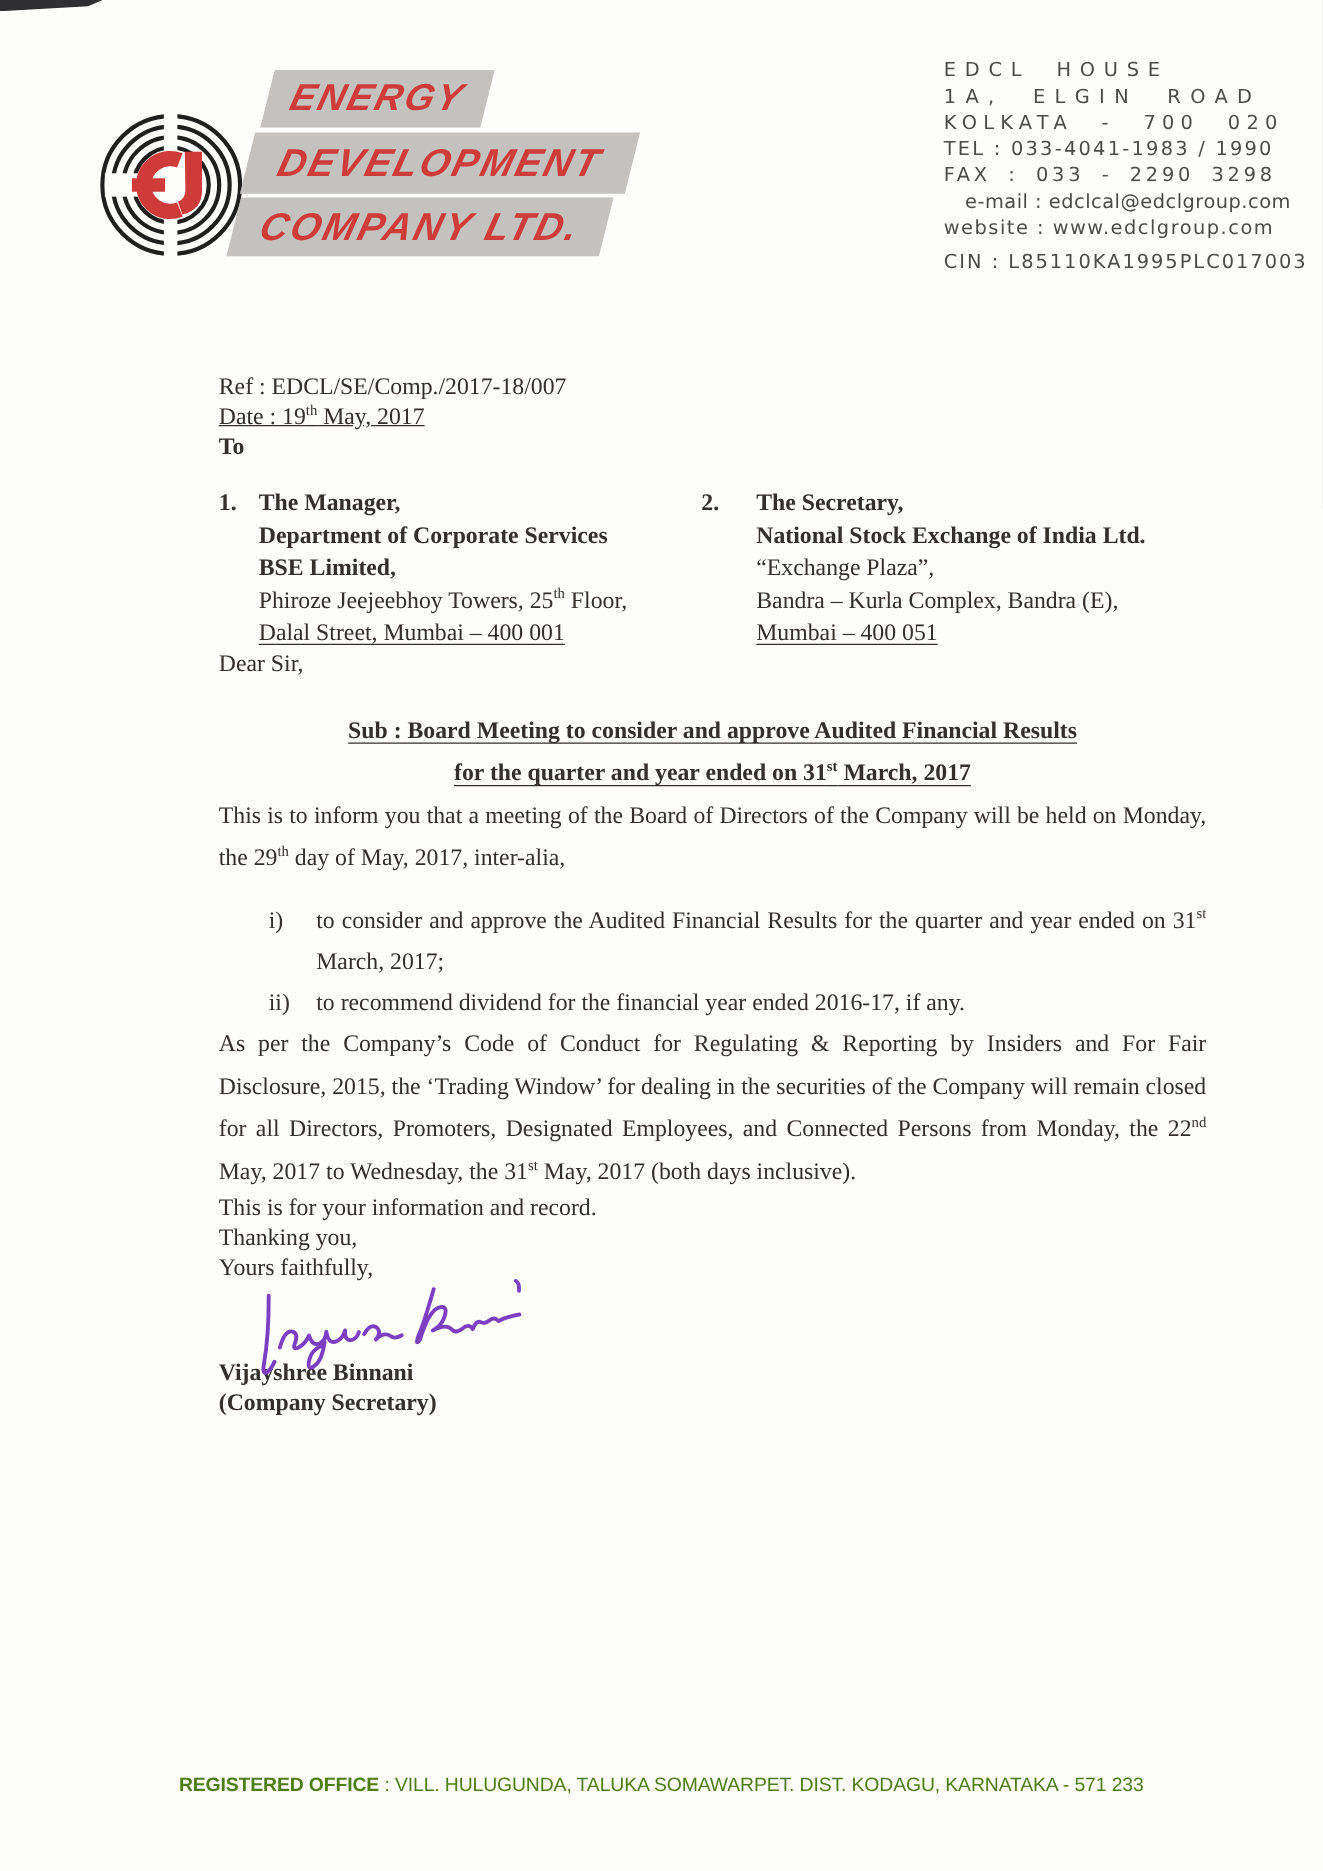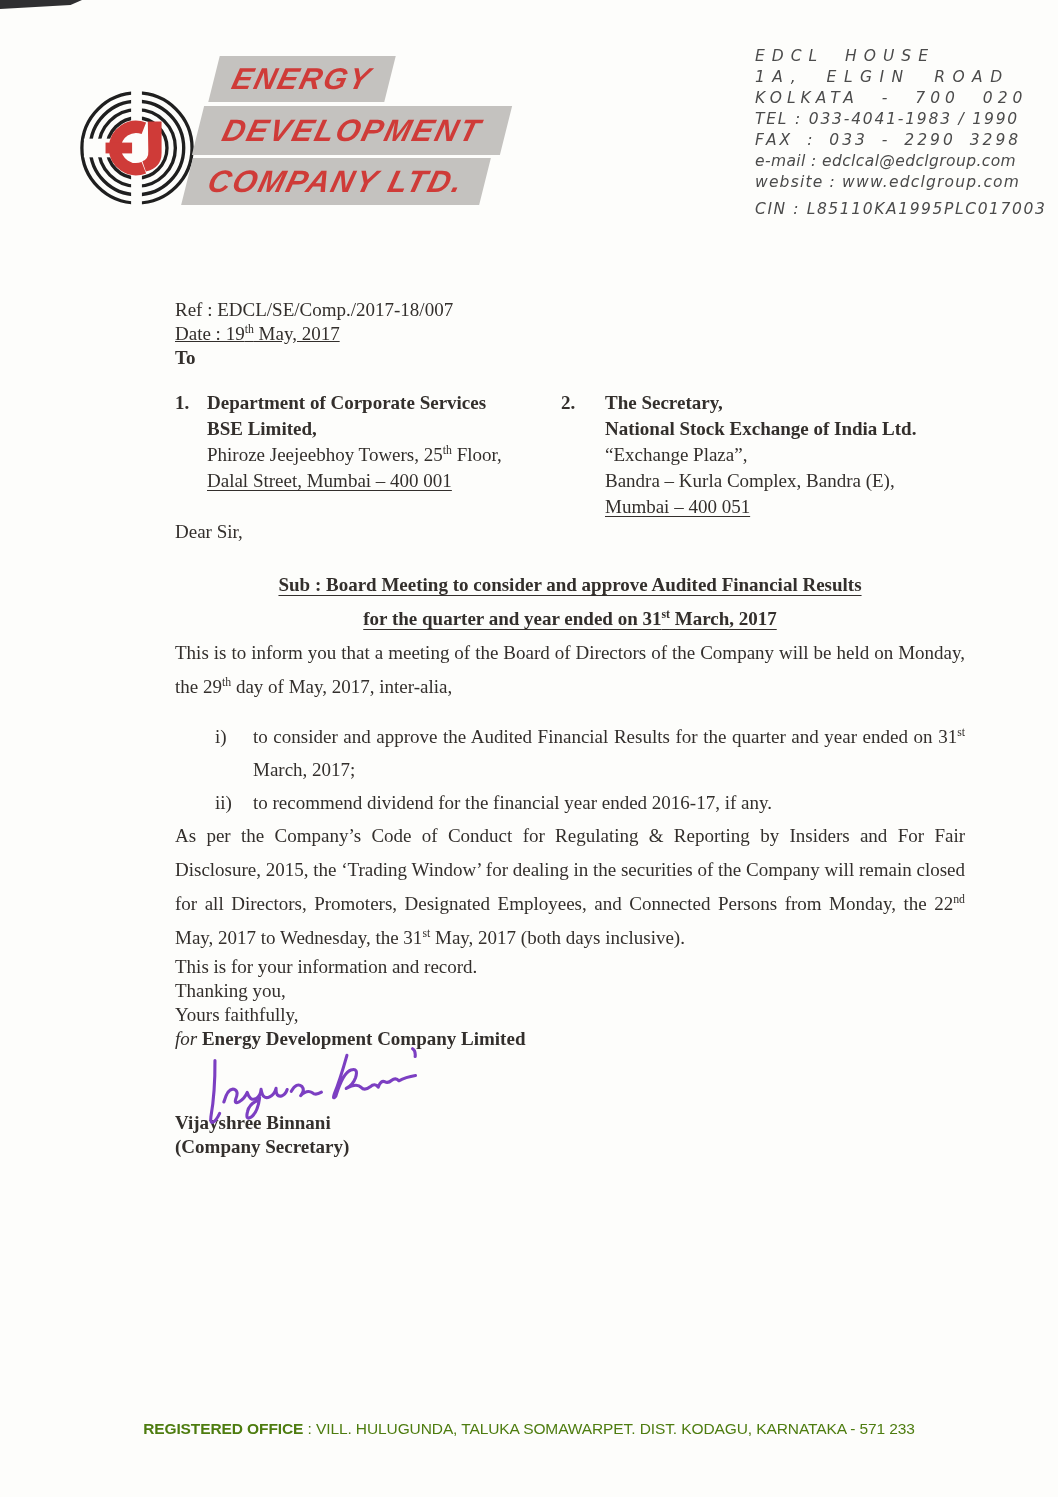--- a/index.html
+++ b/index.html
@@ -40,28 +40,27 @@
   .b2{left:198px;top:106px;width:308px;height:49px;}
   .b2 .banner-text{font-size:31px;}
   .b3{left:187px;top:158px;width:298px;height:47px;}
   .b3 .banner-text{font-size:31px;}
 
   .contact{
     position:absolute;left:755px;top:46px;width:292px;
     font-family:"DejaVu Sans","Liberation Sans",sans-serif;
     font-size:15.5px;line-height:21px;color:#4b4b4b;
     white-space:nowrap;
-    font-style:italic;
   }
   .cl0{letter-spacing:7px;word-spacing:9px;}
   .cl1{letter-spacing:7.5px;word-spacing:11px;}
   .cl2{letter-spacing:5px;word-spacing:13px;}
   .cl3{letter-spacing:1.8px;}
   .cl4{letter-spacing:3px;word-spacing:6px;}
-  .cl5{letter-spacing:.4px;}
+  .cl5{letter-spacing:.4px;margin-left:17px;}
   .cl6{letter-spacing:1.2px;}
   .cin{margin-top:6px;letter-spacing:1.6px;}
 
   
   .letter{
     position:absolute;left:175px;top:288px;width:790px;
     font-size:19px;line-height:24px;margin-top:10px;
   }
   .letter p{margin:0;}
   sup{font-size:.62em;line-height:0;vertical-align:super;}
@@ -161,20 +160,21 @@
 
   <main class="letter">
     <p class="ref">Ref : EDCL/SE/Comp./2017-18/007</p>
     <p class="date"><span>Date : 19</span><sup>th</sup><span> May, 2017</span></p>
     <p class="to">To</p>
 
     <div class="recipients">
       <div class="recipient recipient-1">
           <span class="rec-num">1.</span>
           <div class="rec-lines">
+            <div class="rec-line b"><span>The Manager,</span></div>
             <div class="rec-line b"><span>Department of Corporate Services</span></div>
             <div class="rec-line b"><span>BSE Limited,</span></div>
             <div class="rec-line"><span>Phiroze Jeejeebhoy Towers, 25</span><sup>th</sup><span> Floor,</span></div>
             <div class="rec-line u"><span>Dalal Street, Mumbai – 400 001</span></div>
           </div>
         </div>
       <div class="recipient recipient-2">
           <span class="rec-num">2.</span>
           <div class="rec-lines">
             <div class="rec-line b"><span>The Secretary,</span></div>
@@ -205,21 +205,20 @@
         <span class="li-text"><span>to recommend dividend for the financial year ended 2016-17, if any.</span></span>
       </div>
     </div>
 
     <p class="para p2"><span>As per the Company’s Code of Conduct for Regulating &amp; Reporting by Insiders and For Fair Disclosure, 2015, the ‘Trading Window’ for dealing in the securities of the Company will remain closed for all Directors, Promoters, Designated Employees, and Connected Persons from Monday, the 22</span><sup>nd</sup><span> May, 2017 to Wednesday, the 31</span><sup>st</sup><span> May, 2017 (both days inclusive).</span></p>
 
     <p class="line p3">This is for your information and record.</p>
     <p class="line thanks">Thanking you,</p>
     <p class="line closing">Yours faithfully,</p>
 
-    <p class="for-line"><span class="for-it">for</span> <span class="for-co">Energy Development Company Limited</span></p>
 
     <div class="signature">
       <svg width="250" height="78" viewBox="0 0 250 78" aria-hidden="true">
         <g fill="none" stroke="#7c3fc2" stroke-width="3.1" stroke-linecap="round" stroke-linejoin="round" transform="rotate(-4 125 39)">
           <path d="M18 6 C17 22 14 46 10 62 C8 71 14 68 19 59"></path>
           <path d="M24 48 q5 -14 11 -12 q5 2 1 10 q-2 5 3 3 q6 -3 9 -9 q2 9 8 7 q5 -2 6 -9 q1 11 8 8 q5 -2 7 -8 q-1 9 5 8 q4 -1 6 -6"></path>
           <path d="M60 46 q-3 15 -10 19 q-6 3 -3 -6 q2 -7 10 -10"></path>
           <path d="M92 42 q6 -9 11 -4 q3 4 -2 9 q7 -6 12 -2 q3 3 9 0"></path>
           <path d="M150 10 q-9 25 -15 37 q-3 7 1 3 q9 -23 17 -25 q8 -2 4 8 q-3 7 -10 10 q11 -5 15 0 q3 4 9 0 q5 -4 8 1 q3 -7 7 -5 q3 2 7 -1 q4 -3 7 1 q7 -3 17 -4"></path>
           <path d="M216 8 q3 2 2 8"></path>

